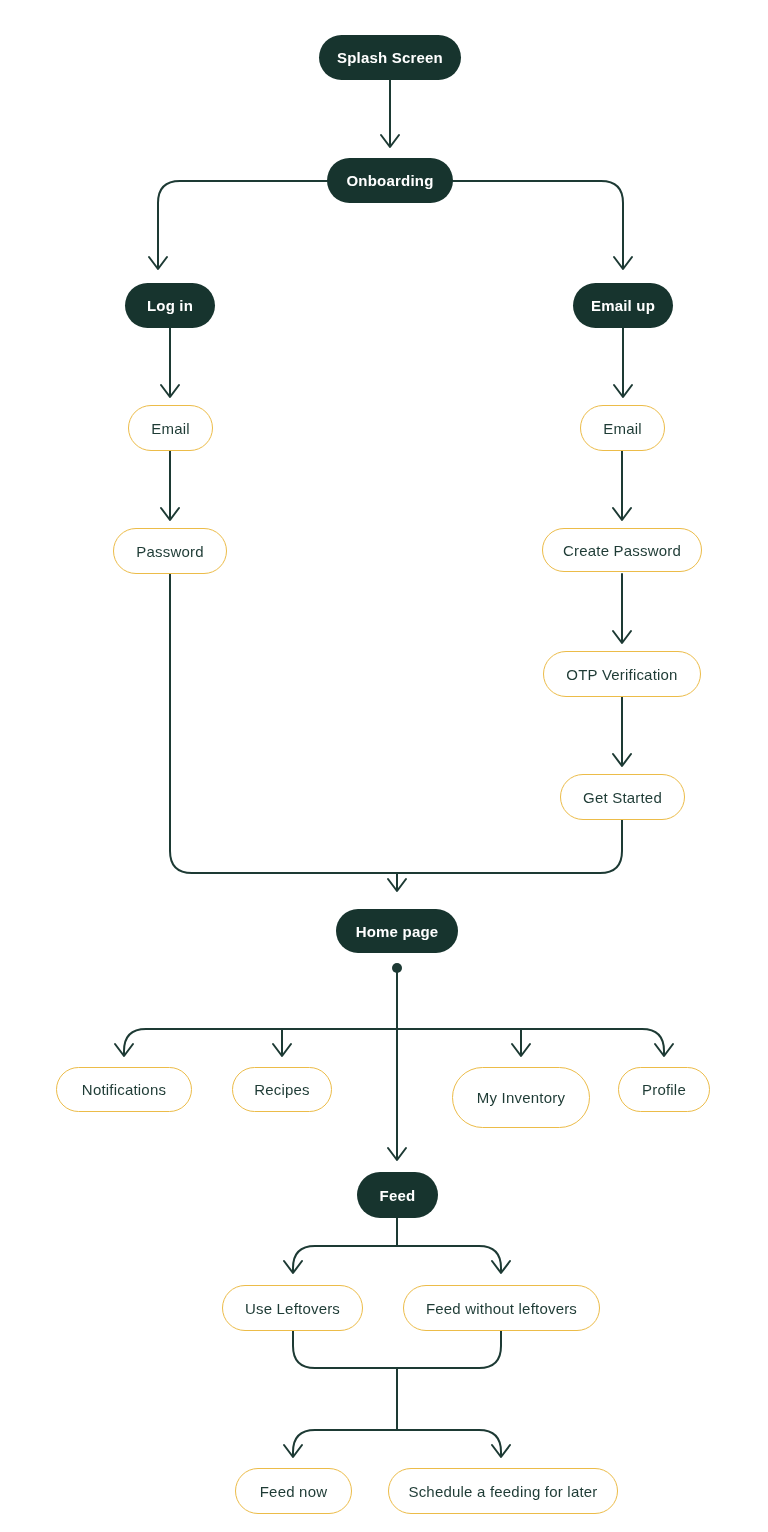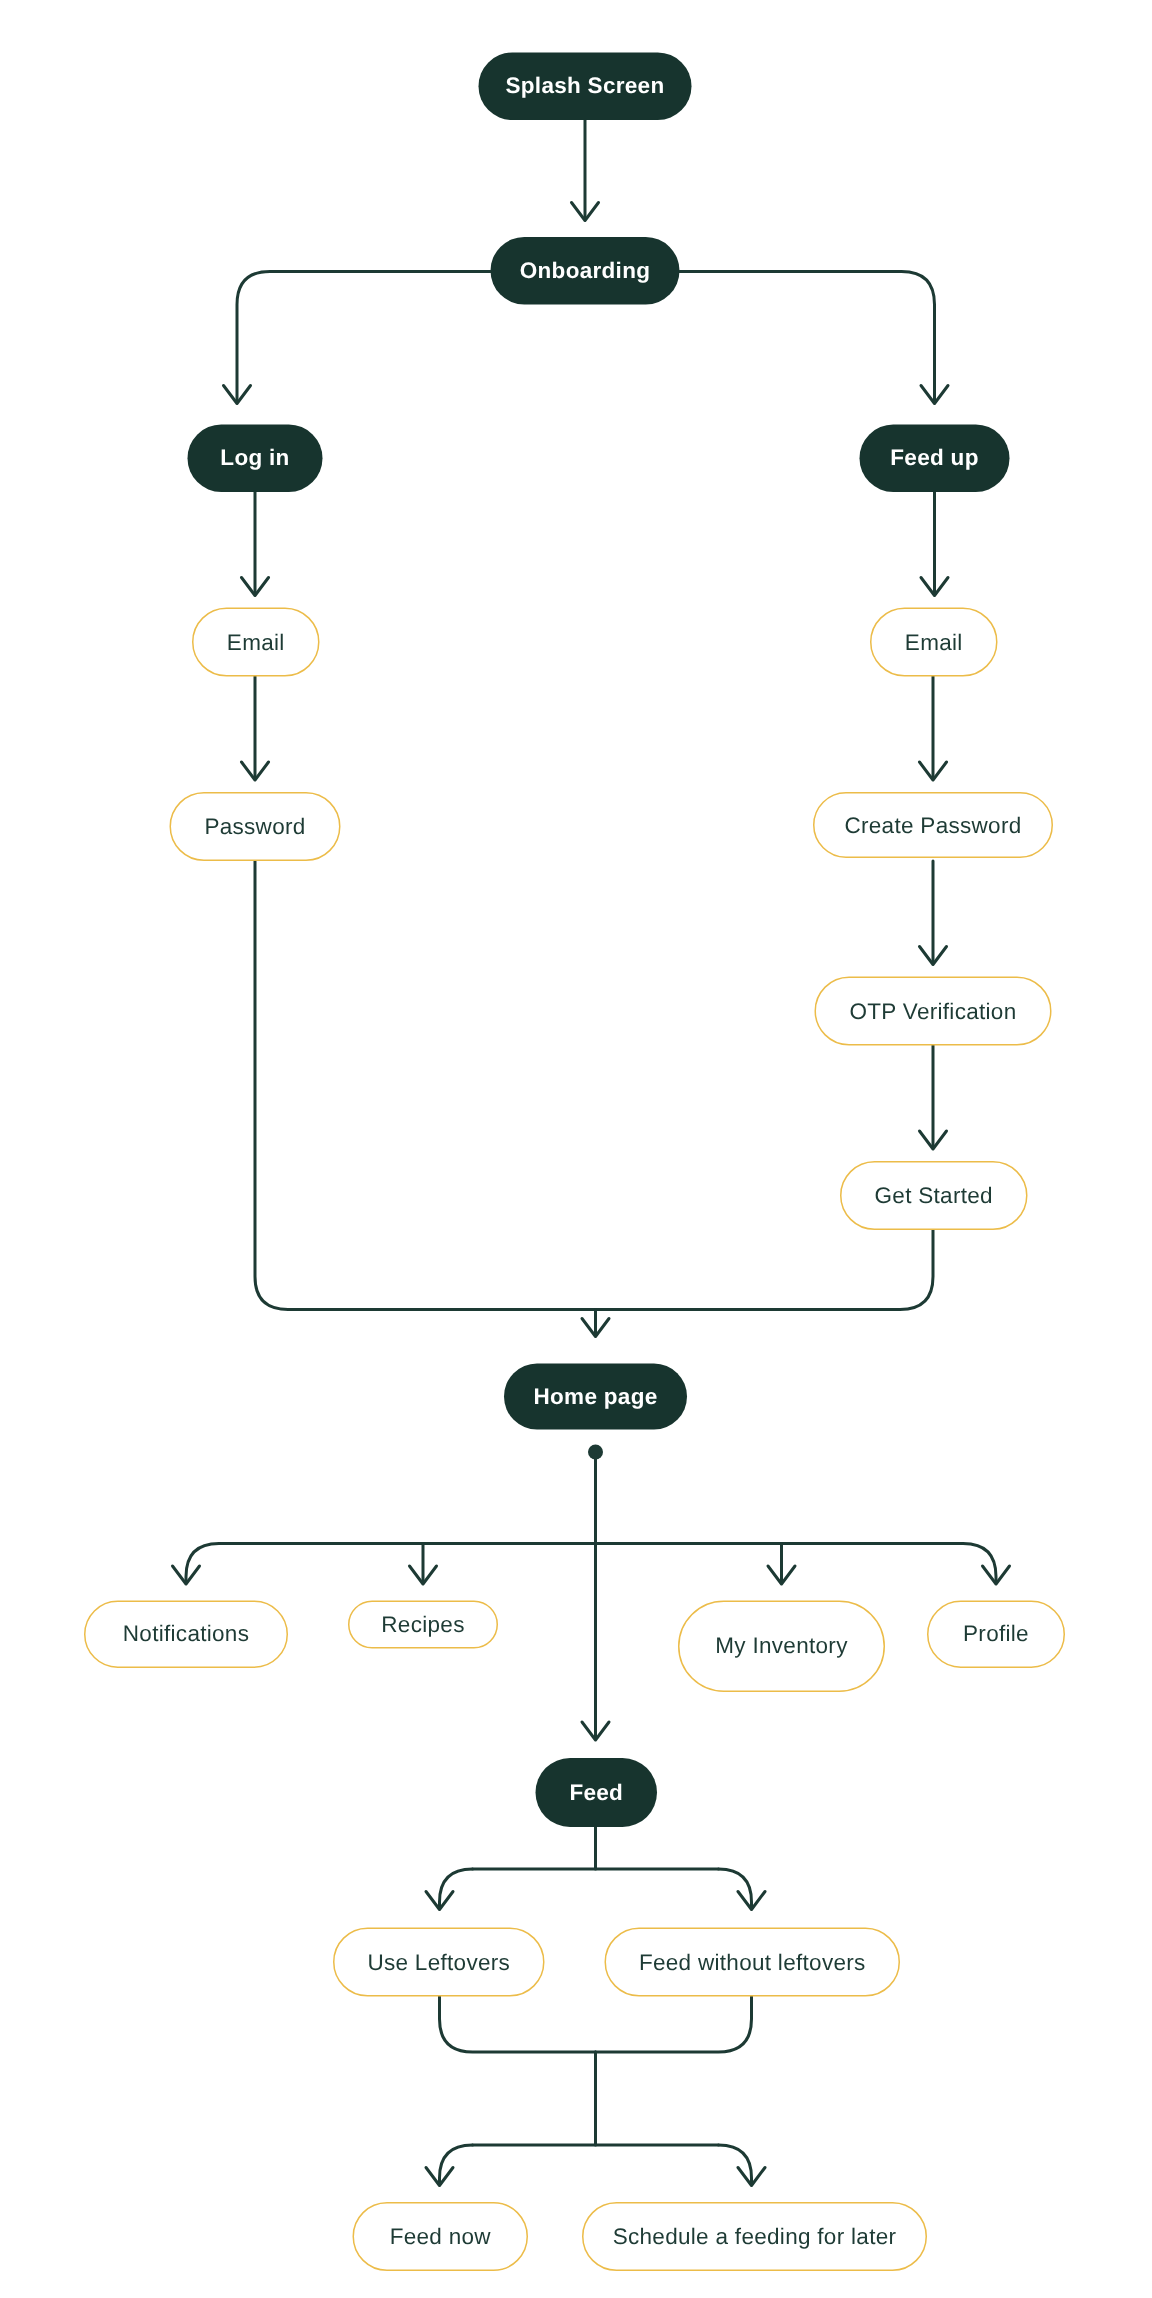--- a/index.html
+++ b/index.html
@@ -47,21 +47,21 @@
   #p2 {left:125px;top:283px; width:90px; height:45px;}
   #p3 {left:573px;top:283px; width:100px;height:45px;}
   #p4 {left:128px;top:405px; width:85px; height:46px;}
   #p5 {left:113px;top:528px; width:114px;height:46px;}
   #p6 {left:580px;top:405px; width:85px; height:46px;}
   #p7 {left:542px;top:528px; width:160px;height:44px;}
   #p8 {left:543px;top:651px; width:158px;height:46px;}
   #p9 {left:560px;top:774px; width:125px;height:46px;}
   #p10{left:336px;top:909px; width:122px;height:44px;}
   #p11{left:56px; top:1067px;width:136px;height:45px;}
-  #p12{left:232px;top:1067px;width:100px;height:32px;text-align:right;}
+  #p12{left:232px;top:1067px;width:100px;height:45px;text-align:right;}
   #p13{left:452px;top:1067px;width:138px;height:61px;text-align:right;}
   #p14{left:618px;top:1067px;width:92px; height:45px;}
   #p15{left:357px;top:1172px;width:81px; height:46px;}
   #p16{left:222px;top:1285px;width:141px;height:46px;}
   #p17{left:403px;top:1285px;width:197px;height:46px;}
   #p18{left:235px;top:1468px;width:117px;height:46px;}
   #p19{left:388px;top:1468px;width:230px;height:46px;}
 </style>
 </head>
 <body>
@@ -103,21 +103,21 @@
       <path d="M397,1368 V1430"></path>
       <path d="M315,1430 H479"></path>
       <path d="M315,1430 Q293,1430 293,1452 V1456" marker-end="url(#arrow)"></path>
       <path d="M479,1430 Q501,1430 501,1452 V1456" marker-end="url(#arrow)"></path>
     </g>
   </svg>
 
   <div class="node dark" id="p0">Splash Screen</div>
   <div class="node dark" id="p1">Onboarding</div>
   <div class="node dark" id="p2">Log in</div>
-  <div class="node dark" id="p3">Feed up</div>
+  <div class="node dark" id="p3">Email up</div>
   <div class="node outline" id="p4">Email</div>
   <div class="node outline" id="p5">Password</div>
   <div class="node outline" id="p6">Email</div>
   <div class="node outline" id="p7">Create Password</div>
   <div class="node outline" id="p8">OTP Verification</div>
   <div class="node outline" id="p9">Get Started</div>
   <div class="node dark" id="p10">Home page</div>
   <div class="node outline" id="p11">Notifications</div>
   <div class="node outline" id="p12">Recipes</div>
   <div class="node outline" id="p13">My Inventory</div>

